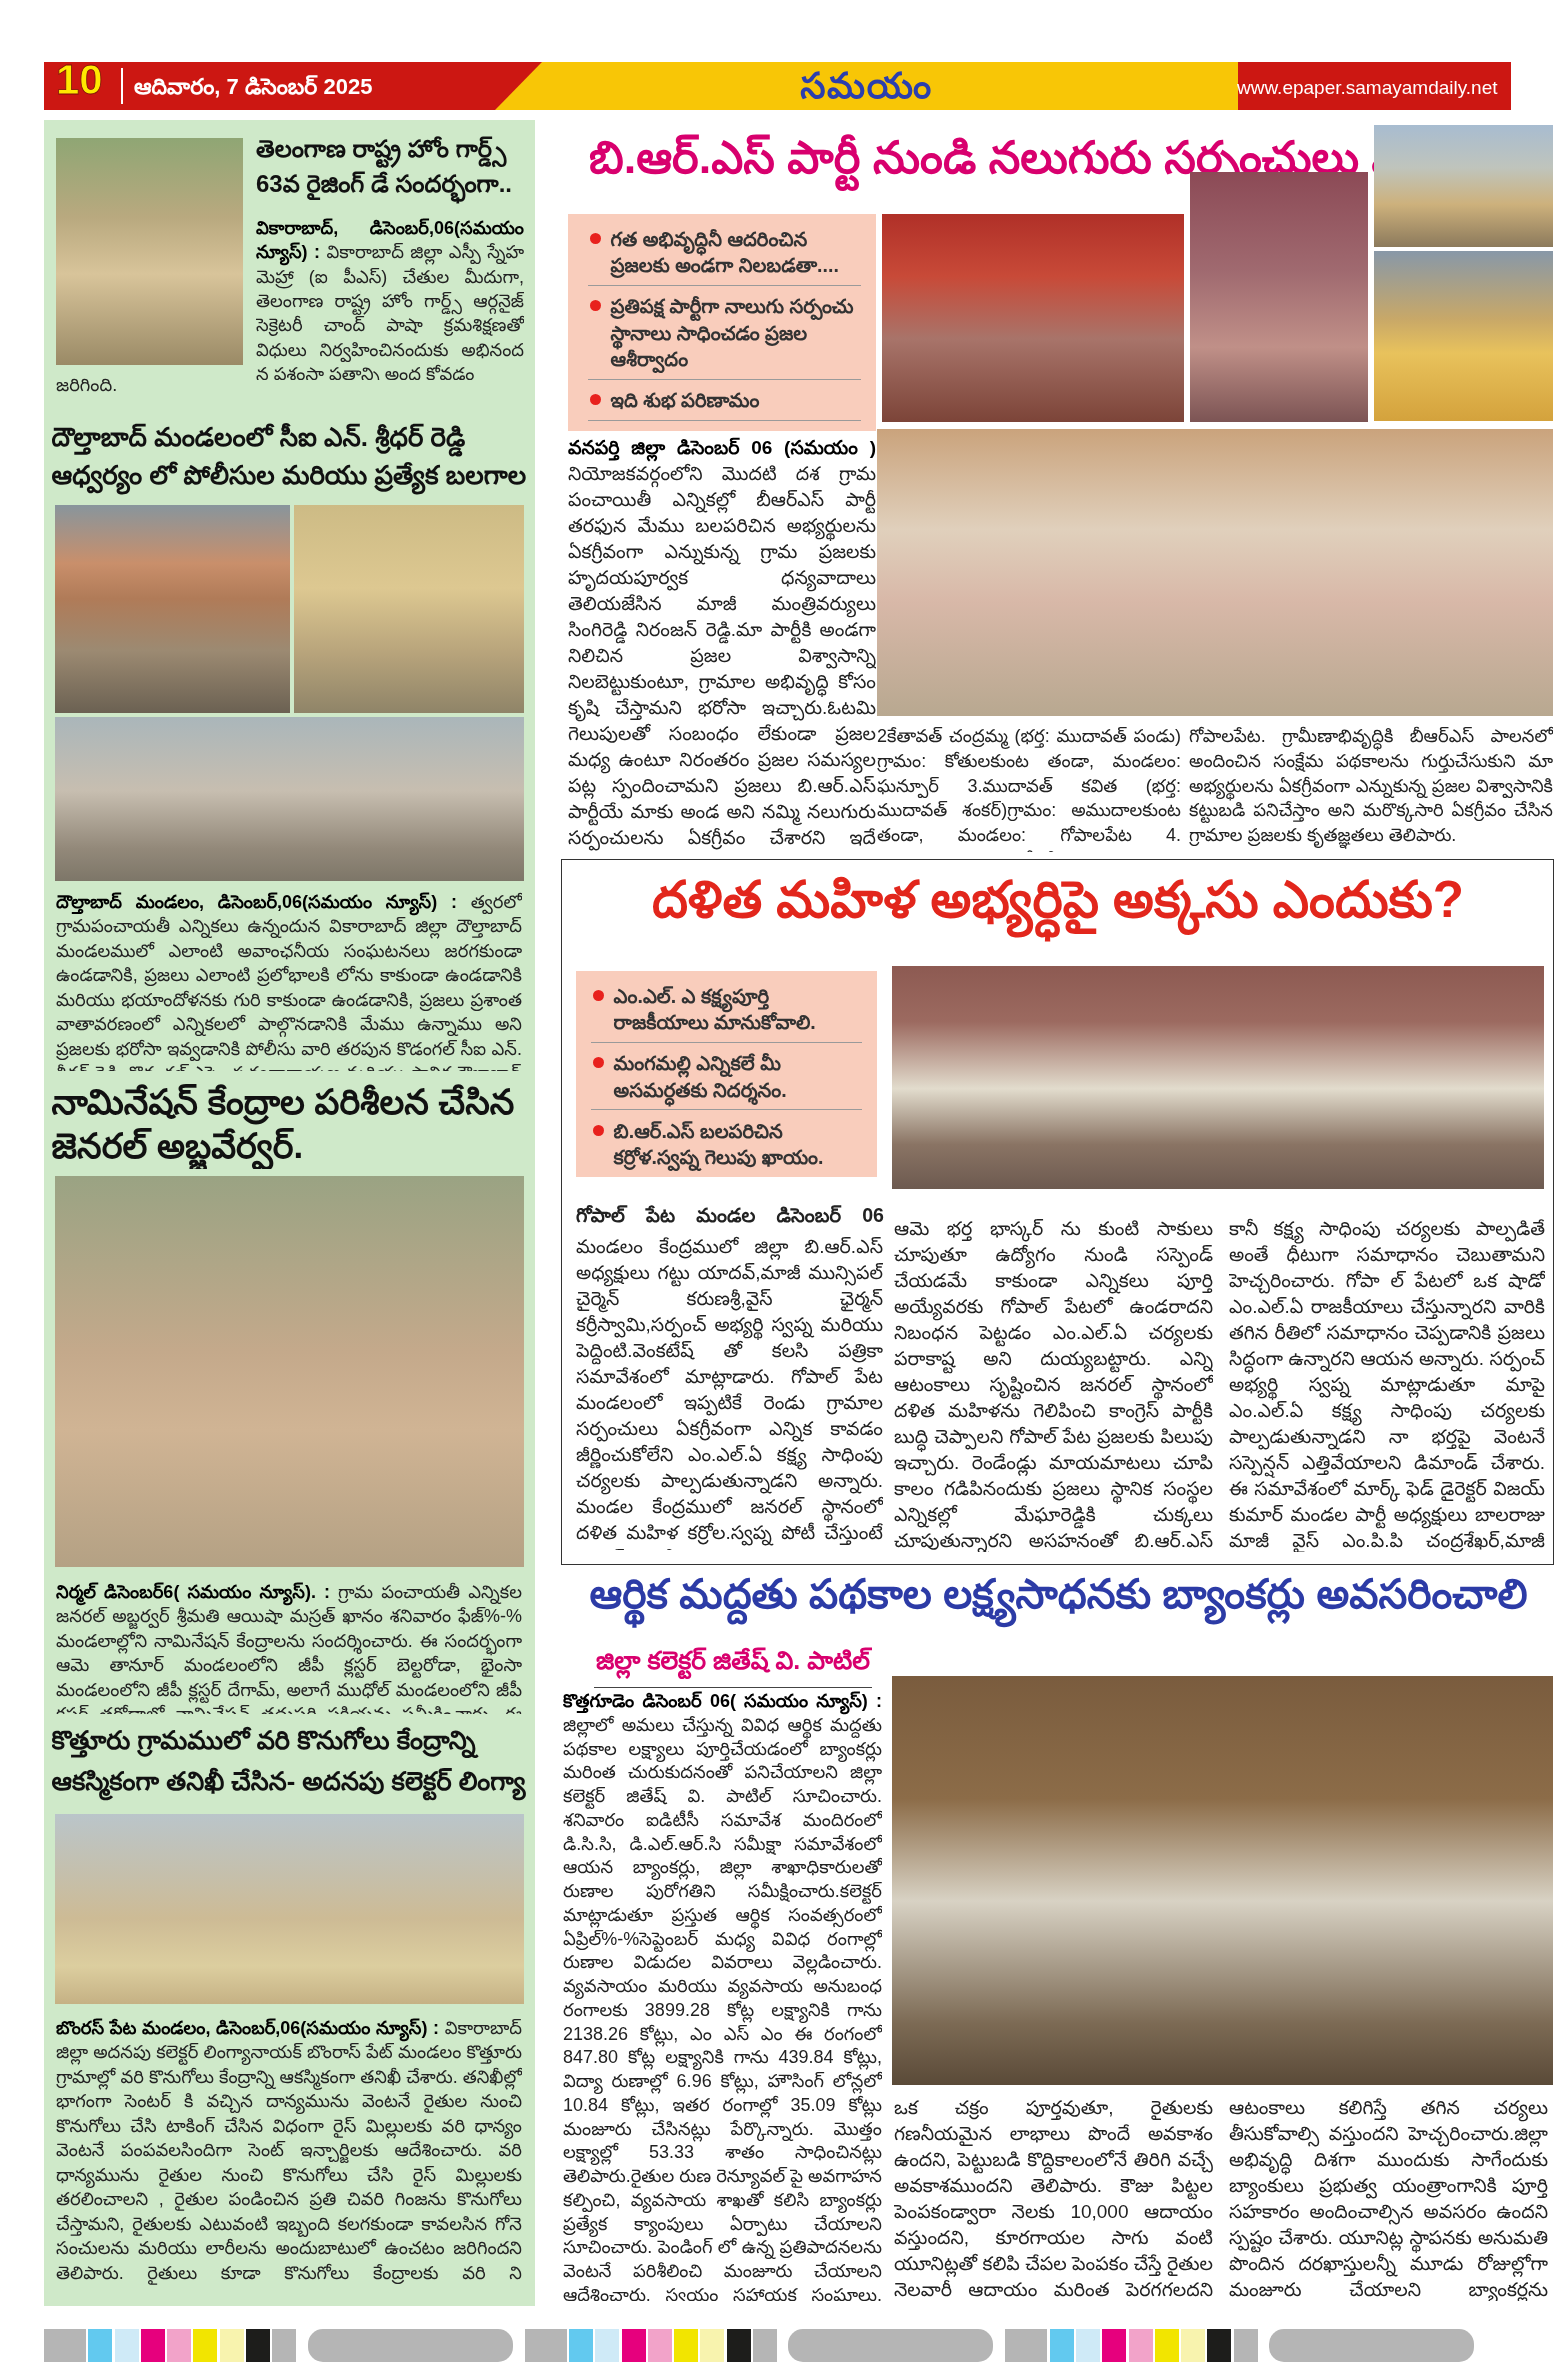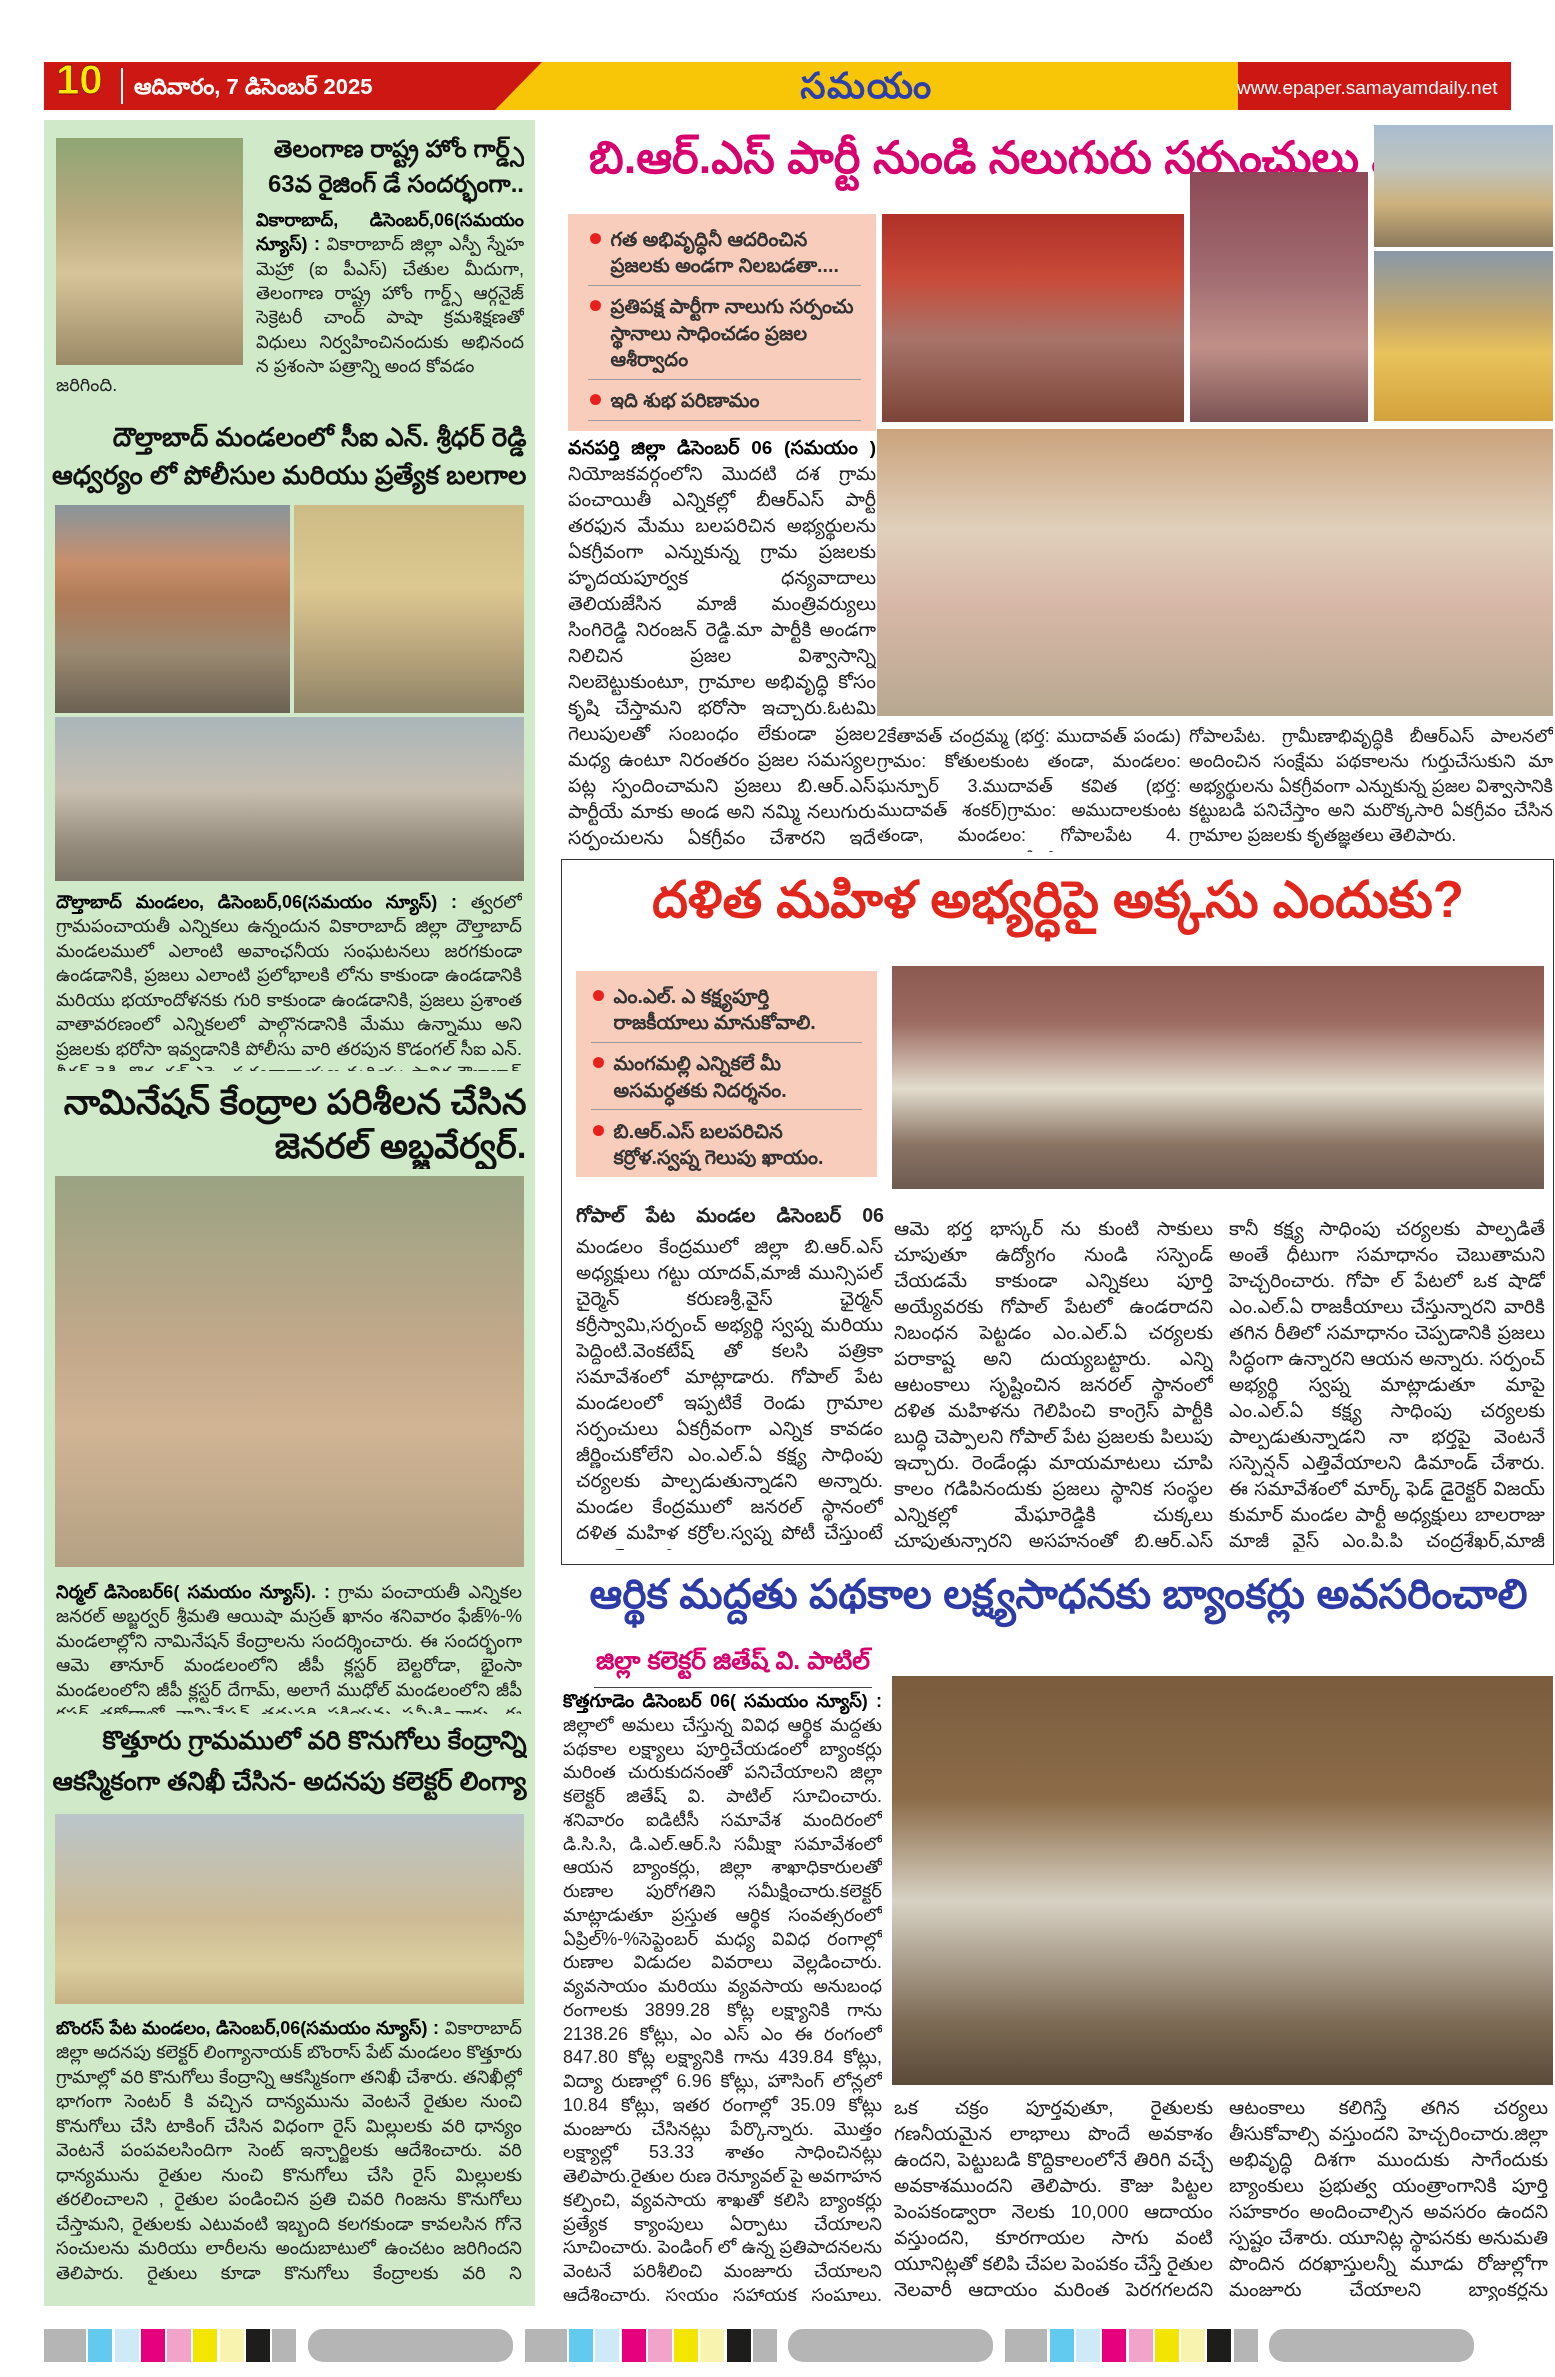--- a/index.html
+++ b/index.html
@@ -27,21 +27,21 @@
   .ph-brs-man{background:linear-gradient(180deg,#b03028 0%,#c84a38 30%,#a8746a 60%,#7c4438 100%);}
   .ph-brs-woman1{background:linear-gradient(180deg,#8c4a56 0%,#a06a70 40%,#c09088 70%,#7c5454 100%);}
   .ph-temple{background:linear-gradient(180deg,#a8bcd0 0%,#bfc4bc 35%,#cdb17c 65%,#8c7a5c 100%);}
   .ph-brs-woman2{background:linear-gradient(180deg,#8898a8 0%,#c8a868 40%,#e8c25c 60%,#d4a23c 100%);}
   .ph-group{background:linear-gradient(180deg,#caa37c 0%,#e0d0bc 35%,#d8b8a8 60%,#b8a890 100%);}
   .ph-press{background:linear-gradient(180deg,#8d5a52 0%,#9c6a60 25%,#e2dccd 55%,#8a7464 80%,#6d5a50 100%);}
   .ph-meeting{background:linear-gradient(180deg,#7a5c3e 0%,#8c6c48 30%,#d8d2c4 55%,#7c6a54 85%,#5a4a38 100%);}
   
   .left-col{position:absolute;left:44px;top:120px;width:491px;height:2186px;background:#cfe9c9;}
   .lc-abs{position:absolute;overflow:hidden;}
-  .lc-head{font-weight:bold;text-align:right;color:#111;}
+  .lc-head{font-weight:bold;text-align:left;color:#111;}
   .body-txt{font-size:18px;line-height:1.36;text-align:justify;color:#222;}
   .dl{font-weight:bold;color:#000;}
   
   .brs-head{position:absolute;left:542px;top:132px;width:1013px;text-align:center;
         font-size:45px;font-weight:bold;color:#d8006e;overflow:hidden;height:74px;}
   .hl-box{position:absolute;background:#f9cdbc;padding:12px 15px;box-sizing:border-box;overflow:hidden;}
   .hl-item{position:relative;padding-left:22.6px;font-size:19.6px;font-weight:bold;color:#333;
         line-height:1.35;margin-bottom:7.5px;border-bottom:0.8px solid #9a9a9a;padding-bottom:6px;}
   .hl-item:last-child{border-bottom:0.8px solid #9a9a9a;}
   .hl-dot{position:absolute;left:1.5px;top:6.8px;width:11.3px;height:11.3px;border-radius:50%;background:#e8211d;}
@@ -75,21 +75,21 @@
     <div class="header-date">ఆదివారం, 7 డిసెంబర్ 2025</div>
     <div class="masthead">సమయం</div>
     <div class="header-url">www.epaper.samayamdaily.net</div>
   </div>
 
   <div class="left-col">
 
     <div class="photo ph-guards" style="left:12px;top:18px;width:187px;height:227px;"></div>
     <div class="lc-abs" style="left:212px;top:12px;width:268px;height:248px;">
       <div class="lc-head" style="font-size:24px;line-height:1.45;">తెలంగాణ రాష్ట్ర హోం గార్డ్స్ 63వ రైజింగ్ డే సందర్భంగా..</div>
-      <div class="body-txt" style="margin-top:6px;">
+      <div class="body-txt" style="margin-top:14px;">
         <span class="dl">వికారాబాద్, డిసెంబర్,06(సమయం న్యూస్) :</span>
         <span>వికారాబాద్ జిల్లా ఎస్పీ స్నేహ మెహ్రా (ఐ పీఎస్) చేతుల మీదుగా, తెలంగాణ రాష్ట్ర హోం గార్డ్స్ ఆర్గనైజ్ సెక్రెటరీ చాంద్ పాషా క్రమశిక్షణతో విధులు నిర్వహించినందుకు అభినంద న ప్రశంసా పత్రాన్ని అంద కోవడం</span>
       </div>
     </div>
     <div class="lc-abs body-txt" style="left:12px;top:253px;width:466px;height:30px;">జరిగింది.</div>
 
     <div class="lc-abs lc-head" style="left:7.5px;top:299px;width:475px;height:78px;font-size:26px;line-height:1.45;">దౌల్తాబాద్ మండలంలో సీఐ ఎన్. శ్రీధర్ రెడ్డి ఆధ్వర్యం లో పోలీసుల మరియు ప్రత్యేక బలగాల ఫ్లాగ్ మార్చ్</div>
     <div class="photo ph-march1" style="left:10.5px;top:385px;width:235px;height:208px;"></div>
     <div class="photo ph-march2" style="left:250px;top:385px;width:230px;height:208px;"></div>
     <div class="photo ph-march3" style="left:10.5px;top:597px;width:469px;height:164px;"></div>

